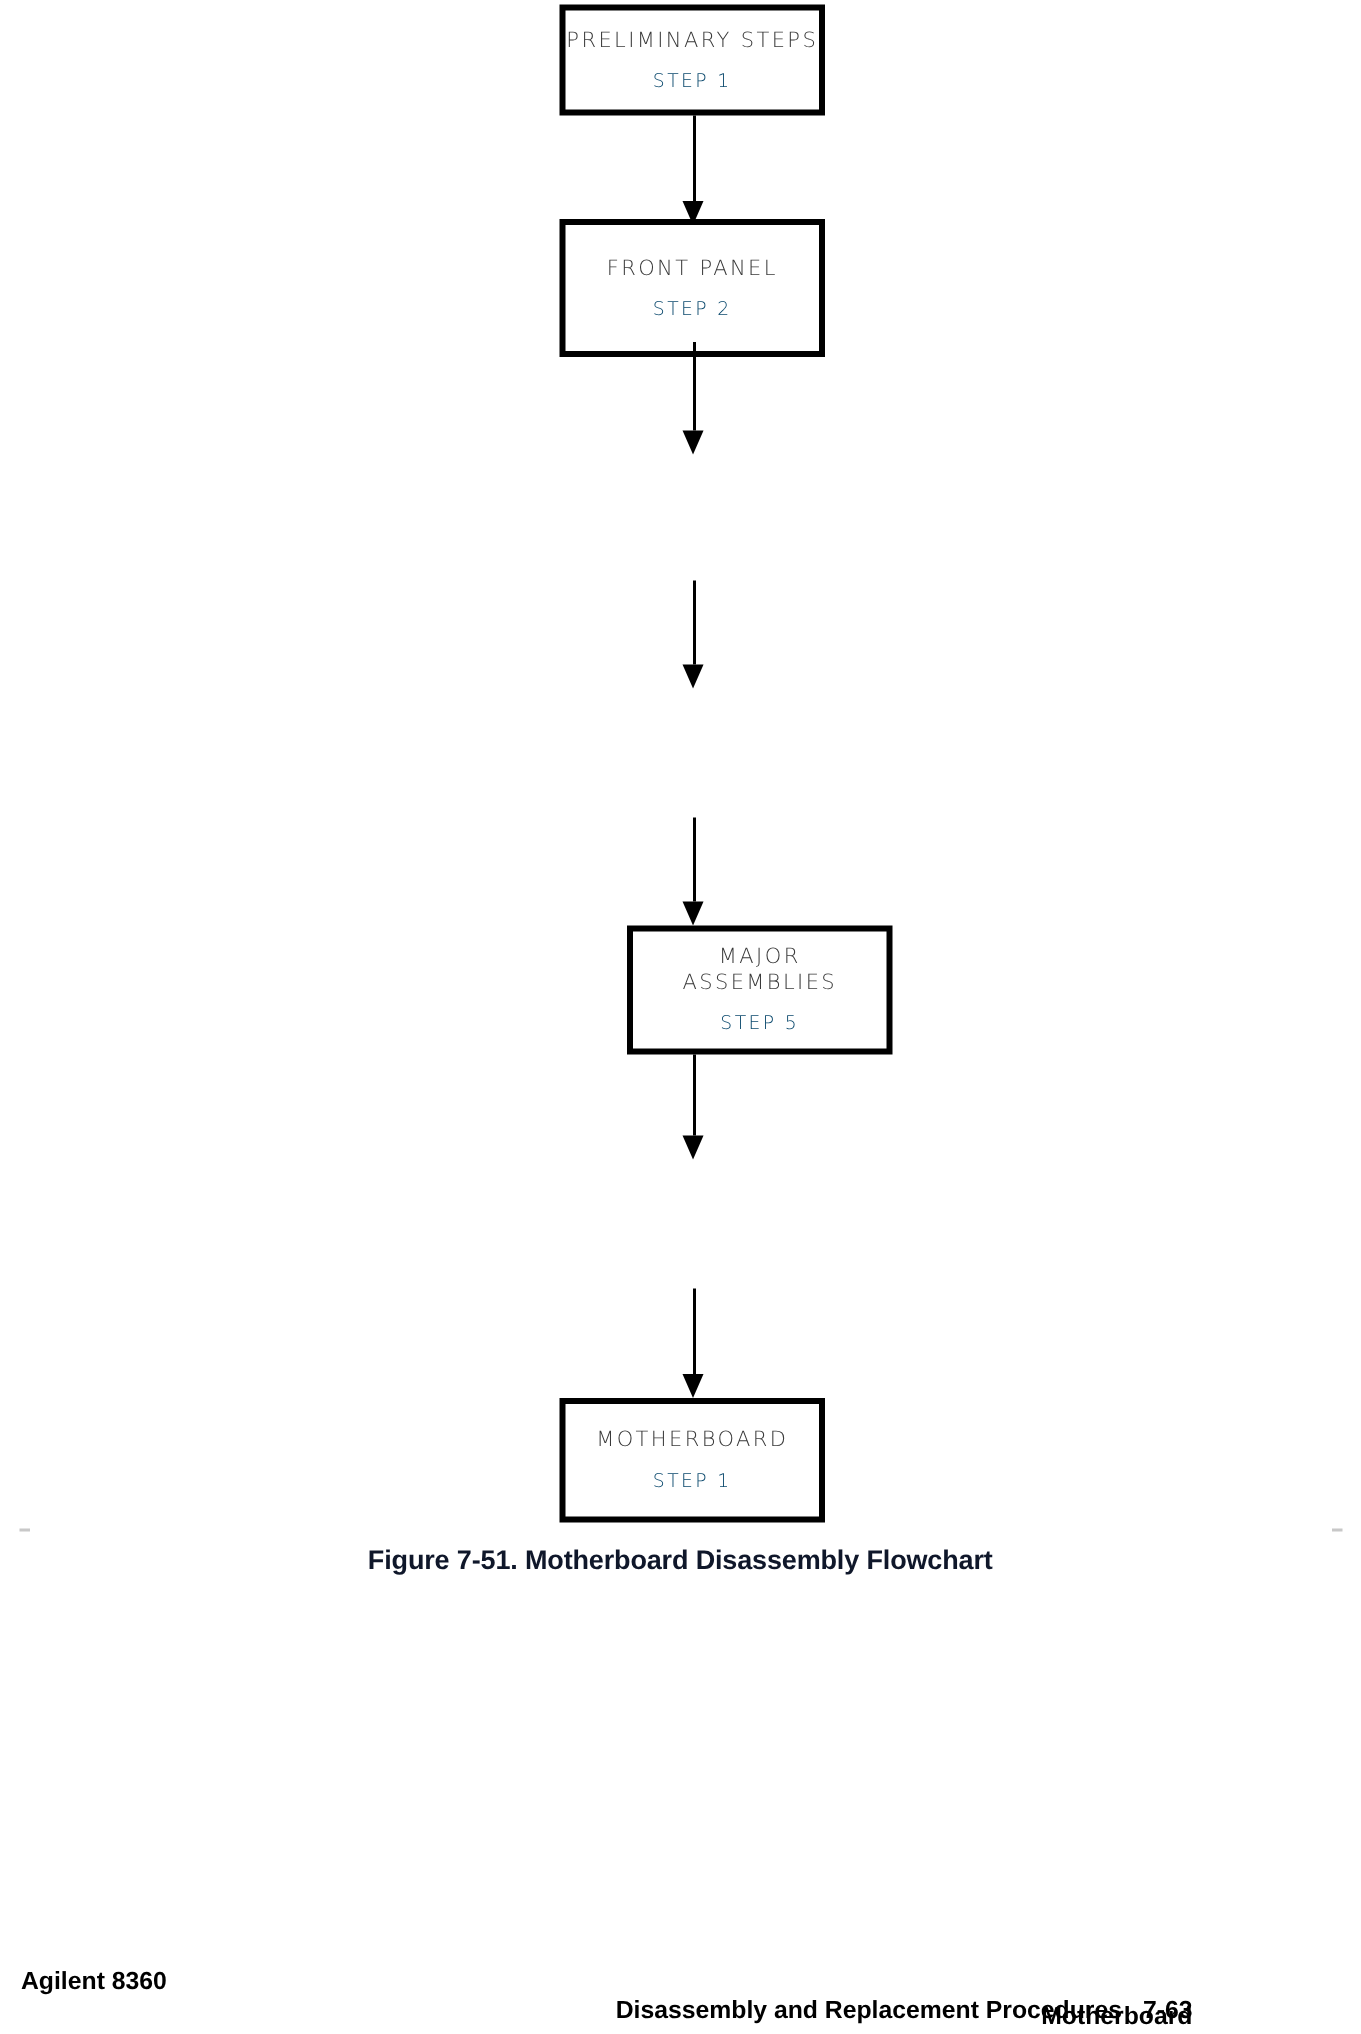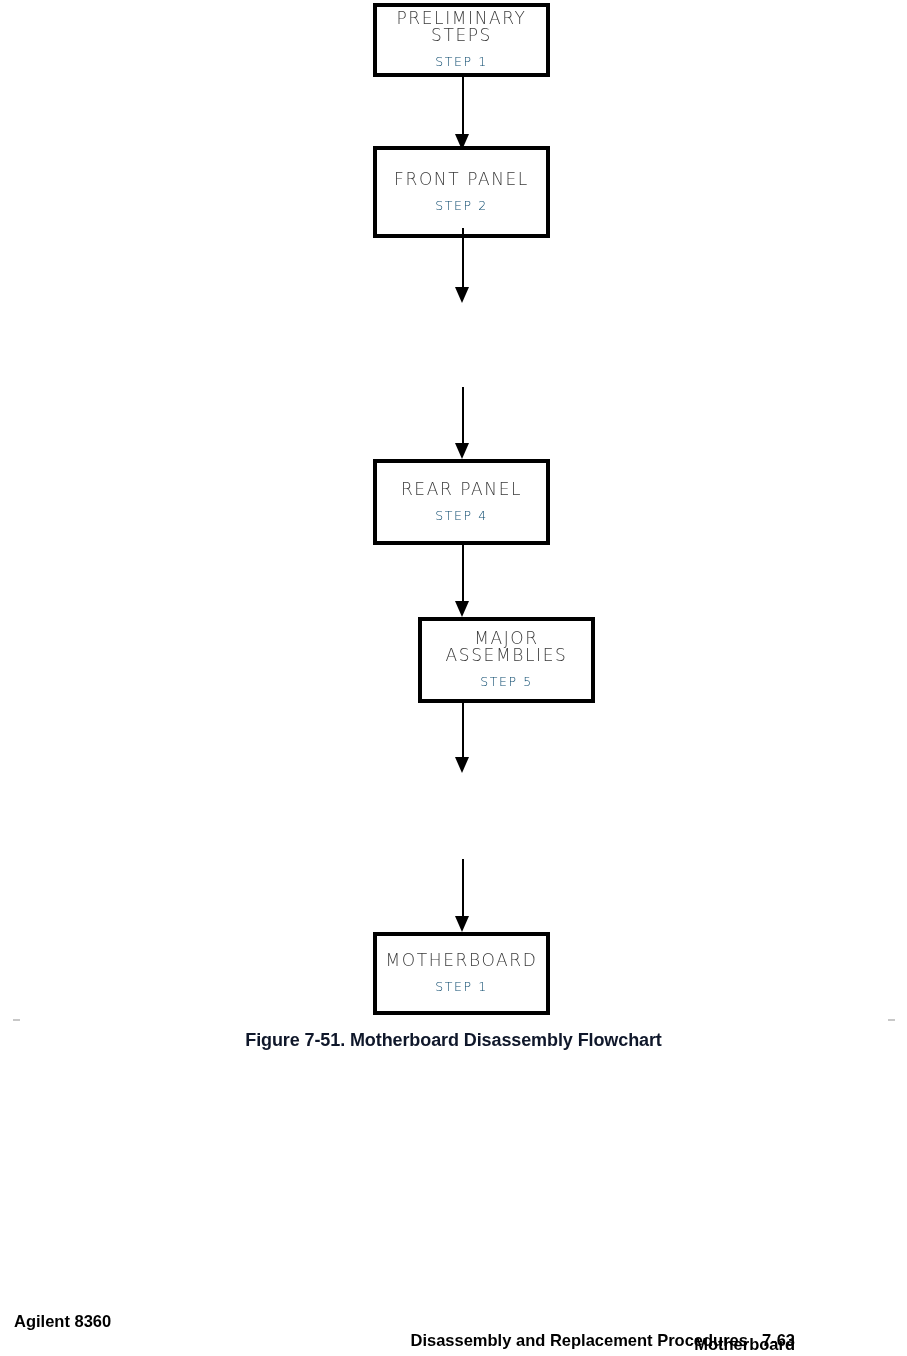--- a/index.html
+++ b/index.html
@@ -33,21 +33,21 @@
     border: 4px solid #000000;
     background: #ffffff;
     display: flex;
     flex-direction: column;
     align-items: center;
     justify-content: center;
   }
 
   .node-title {
     font-family: "DejaVu Sans", sans-serif;
-    font-size: 17px;
+    font-size: 14px;
     line-height: 17px;
     letter-spacing: 1.6px;
     color: #3a3a3a;
     text-align: center;
     white-space: pre-line;
     font-weight: 300;
     -webkit-font-smoothing: none;
   }
 
   .node-step {
@@ -172,24 +172,20 @@
   <div class="connector" style="top:228px; height:75px;">
     <div class="stem" style="height:59px;"></div>
     <div class="head"></div>
   </div>
 
   <div class="connector" style="top:387px; height:72px;">
     <div class="stem" style="height:56px;"></div>
     <div class="head"></div>
   </div>
 
-  <div class="node tight" style="top:459px; height:86px;">
-    <div class="node-title">REAR  PANEL</div>
-    <div class="node-step">STEP  4</div>
-  </div>
   <div class="connector" style="top:545px; height:72px;">
     <div class="stem" style="height:56px;"></div>
     <div class="head"></div>
   </div>
 
   <div class="node tight" style="top:617px; height:86px;margin-left:45px;">
     <div class="node-title">MAJOR
 ASSEMBLIES</div>
     <div class="node-step">STEP  5</div>
   </div>

